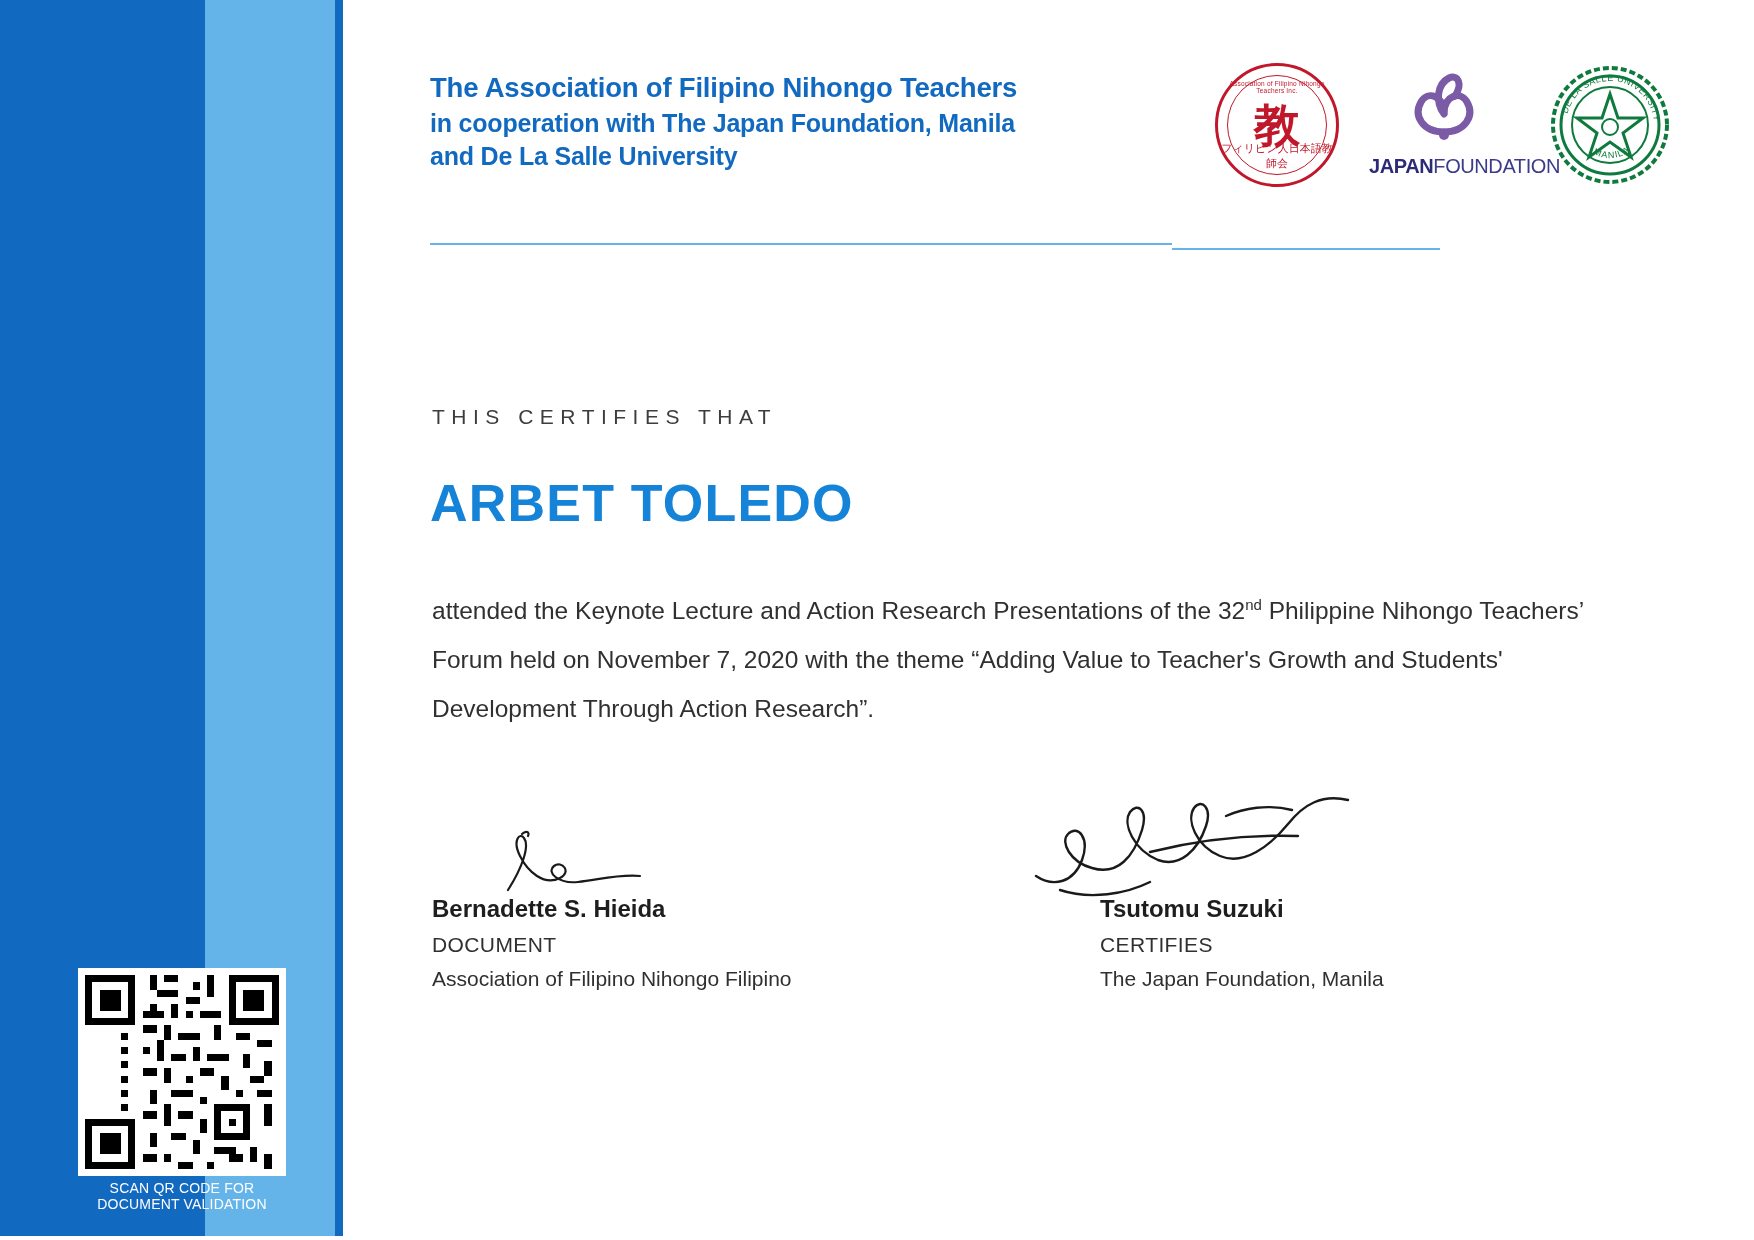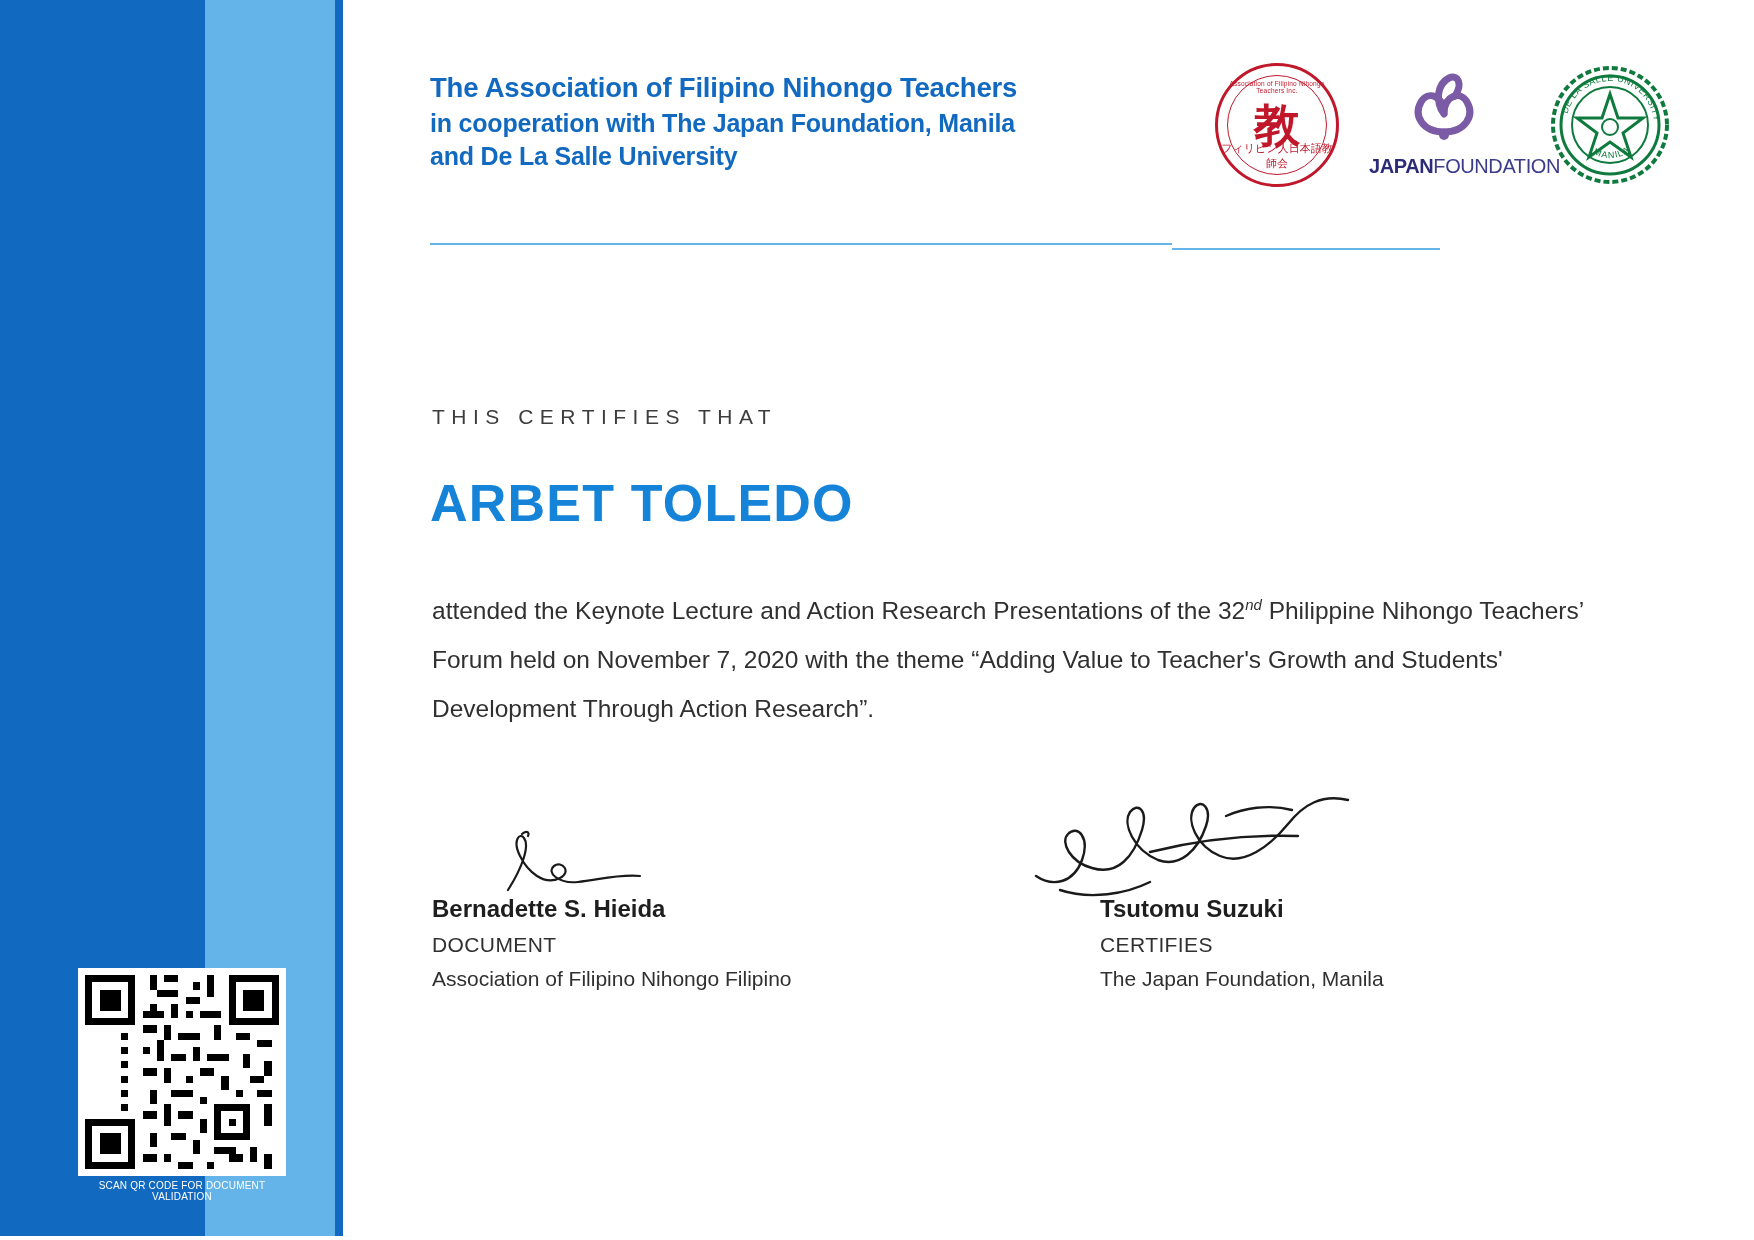--- a/index.html
+++ b/index.html
@@ -196,21 +196,20 @@
     left: 432px;
     top: 586px;
     width: 1190px;
     font-size: 24.5px;
     line-height: 2.0;
     color: #303030;
   }
   .paragraph sup {
     font-size: 15px;
     vertical-align: super;
-    font-style: italic;
   }
 
   
   .sig-block {
     position: absolute;
     text-align: left;
   }
   .sig-left { left: 432px; top: 895px; width: 470px; }
   .sig-right { left: 1100px; top: 895px; width: 470px; }
 
@@ -250,21 +249,21 @@
   .qr-box {
     width: 208px;
     height: 208px;
     background: #ffffff;
     padding: 0;
     box-sizing: border-box;
     display: block;
   }
   .qr-caption {
     margin-top: 4px;
-    font-size: 10px;
+    font-size: 14px;
     color: #ffffff;
     letter-spacing: 0.2px;
     text-align: center;
   }
 </style>
 </head>
 <body>
 
 <div class="certificate">
 

